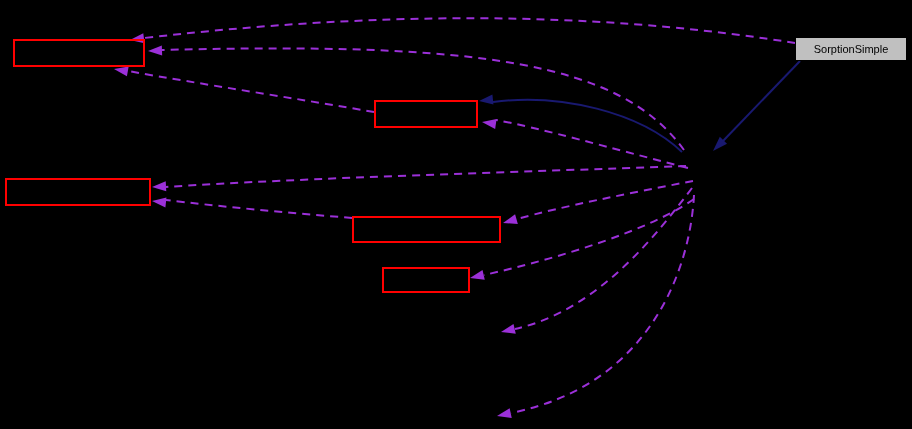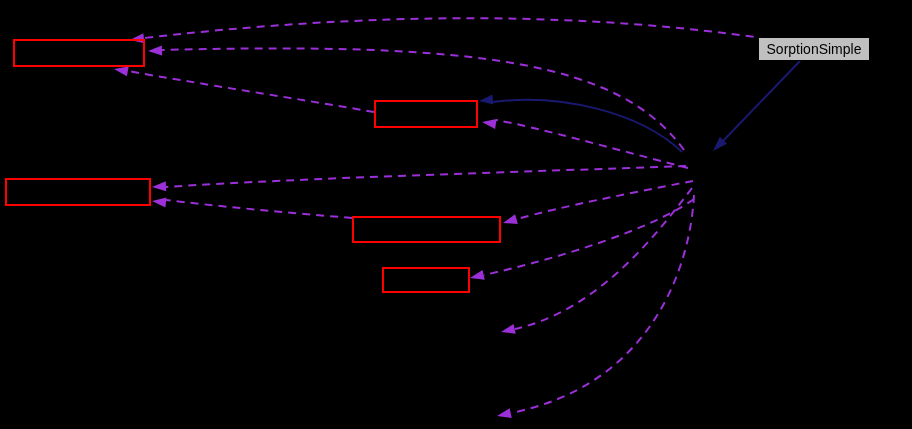--- a/index.html
+++ b/index.html
@@ -39,26 +39,26 @@
   }
   .arrow-usage { fill: var(--edge-usage); stroke: none; }
   .arrow-inherit { fill: var(--edge-inherit); stroke: none; }
   .graph-node {
     position: absolute;
     border: 2px solid var(--node-border);
     background: transparent;
   }
   .main-node {
     position: absolute;
-    left: 758px; top: 37px;
+    left: 795px; top: 37px;
     width: 112px; height: 24px;
     background: var(--main-node-bg);
     border: 1px solid var(--main-node-border);
     color: var(--main-node-text);
-    font-size: 14px;
+    font-size: 11px;
     display: flex;
     align-items: center;
     justify-content: center;
     white-space: nowrap;
   }
   .node-1 { left: 13px;  top: 39px;  width: 132px; height: 28px; }
   .node-2 { left: 374px; top: 100px; width: 104px; height: 28px; }
   .node-3 { left: 5px;   top: 178px; width: 146px; height: 28px; }
   .node-4 { left: 352px; top: 216px; width: 149px; height: 27px; }
   .node-5 { left: 382px; top: 267px; width: 88px;  height: 26px; }

